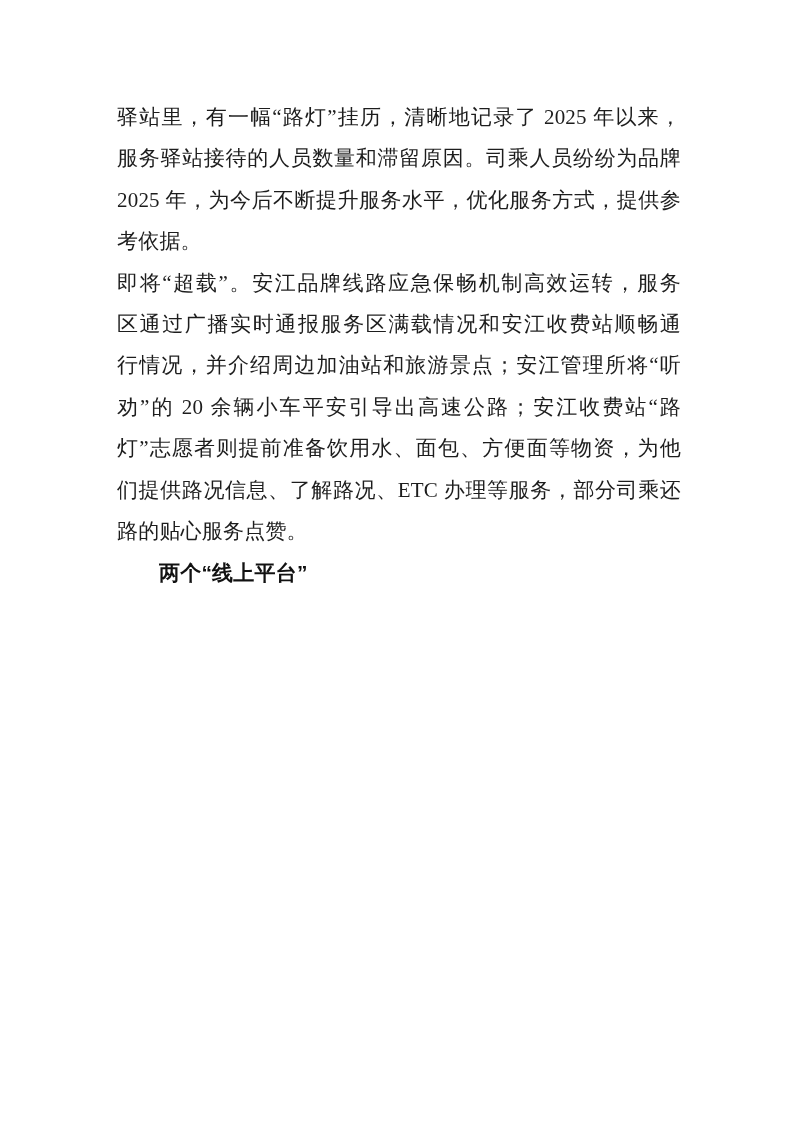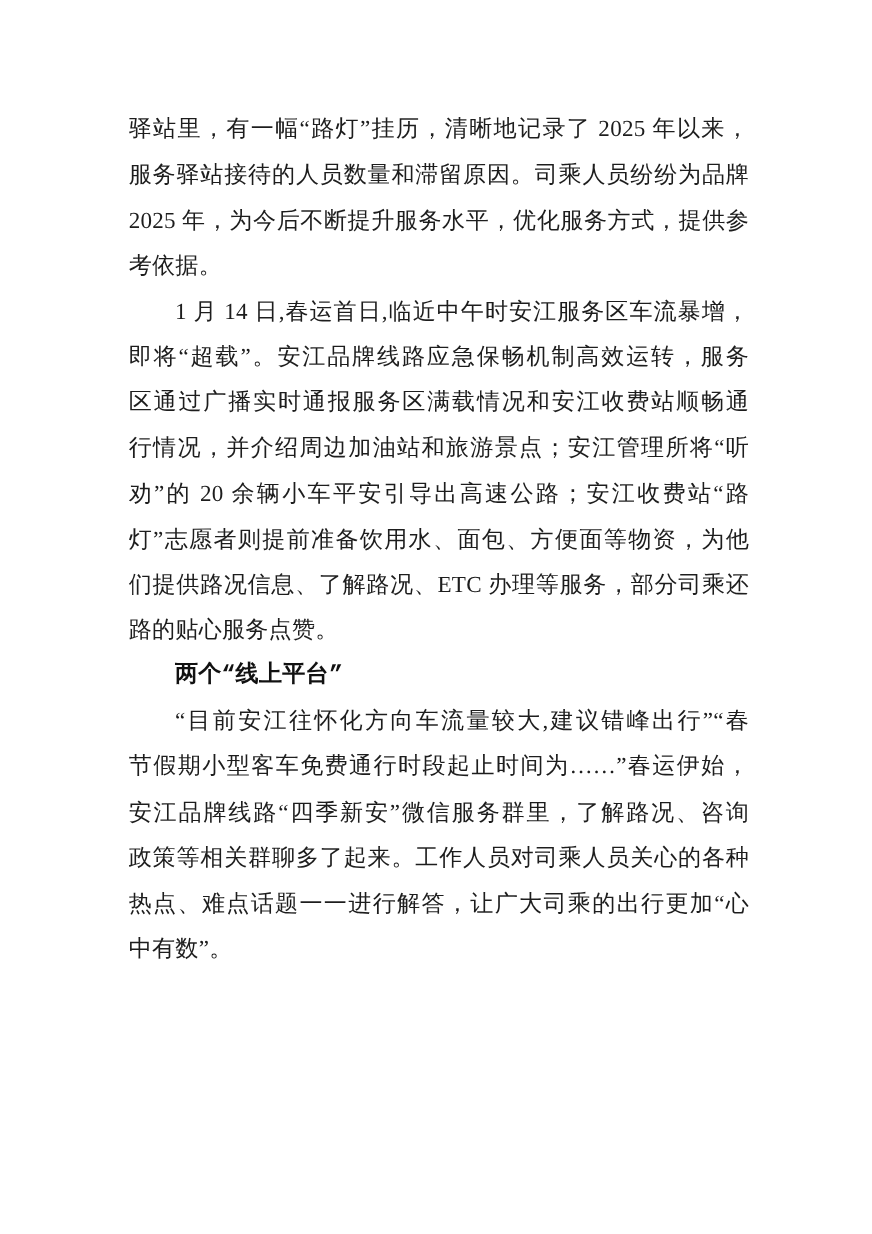--- a/index.html
+++ b/index.html
@@ -43,53 +43,44 @@
     overflow: hidden;
   }
   .line.lastline {
     text-align: right;
     text-align-last: left;
   }
   .line.indent {
     text-indent: 42px;
   }
   .block.heading .line {
-    font-family: Liberation Mono, monospace;
+    font-family: Liberation Sans, sans-serif;
     font-weight: 700;
     color: #111111;
     text-align: left;
     text-align-last: left;
   }
 </style>
 </head>
 <body style="background: rgb(255, 255, 255);">
 
 <div class="page">
   <div class="textblock" style="color: rgb(29, 29, 29);">
       <div class="block body">
         <div class="line">驿站里，有一幅“路灯”挂历，清晰地记录了 2025 年以来，</div>
         <div class="line">服务驿站接待的人员数量和滞留原因。司乘人员纷纷为品牌线</div>
         <div class="line">2025 年，为今后不断提升服务水平，优化服务方式，提供参</div>
         <div class="line lastline">考依据。</div>
       </div>
       <div class="block body">
-        <div class="line indent">1 月 14 日,春运首日,临近中午时安江服务区车流暴增，</div>
         <div class="line">即将“超载”。安江品牌线路应急保畅机制高效运转，服务</div>
         <div class="line">区通过广播实时通报服务区满载情况和安江收费站顺畅通</div>
         <div class="line">行情况，并介绍周边加油站和旅游景点；安江管理所将“听</div>
         <div class="line">劝”的 20 余辆小车平安引导出高速公路；安江收费站“路</div>
         <div class="line">灯”志愿者则提前准备饮用水、面包、方便面等物资，为他</div>
         <div class="line">们提供路况信息、了解路况、ETC 办理等服务，部分司乘还</div>
         <div class="line lastline">路的贴心服务点赞。</div>
       </div>
       <div class="block heading">
         <div class="line indent lastline">两个“线上平台”</div>
       </div>
-      <div class="block body">
-        <div class="line indent">“目前安江往怀化方向车流量较大,建议错峰出行”“春</div>
-        <div class="line">节假期小型客车免费通行时段起止时间为……”春运伊始，</div>
-        <div class="line">安江品牌线路“四季新安”微信服务群里，了解路况、咨询</div>
-        <div class="line">政策等相关群聊多了起来。工作人员对司乘人员关心的各种</div>
-        <div class="line">热点、难点话题一一进行解答，让广大司乘的出行更加“心</div>
-        <div class="line lastline">中有数”。</div>
-      </div>
     </div>
 </div>
 
 </body></html>

